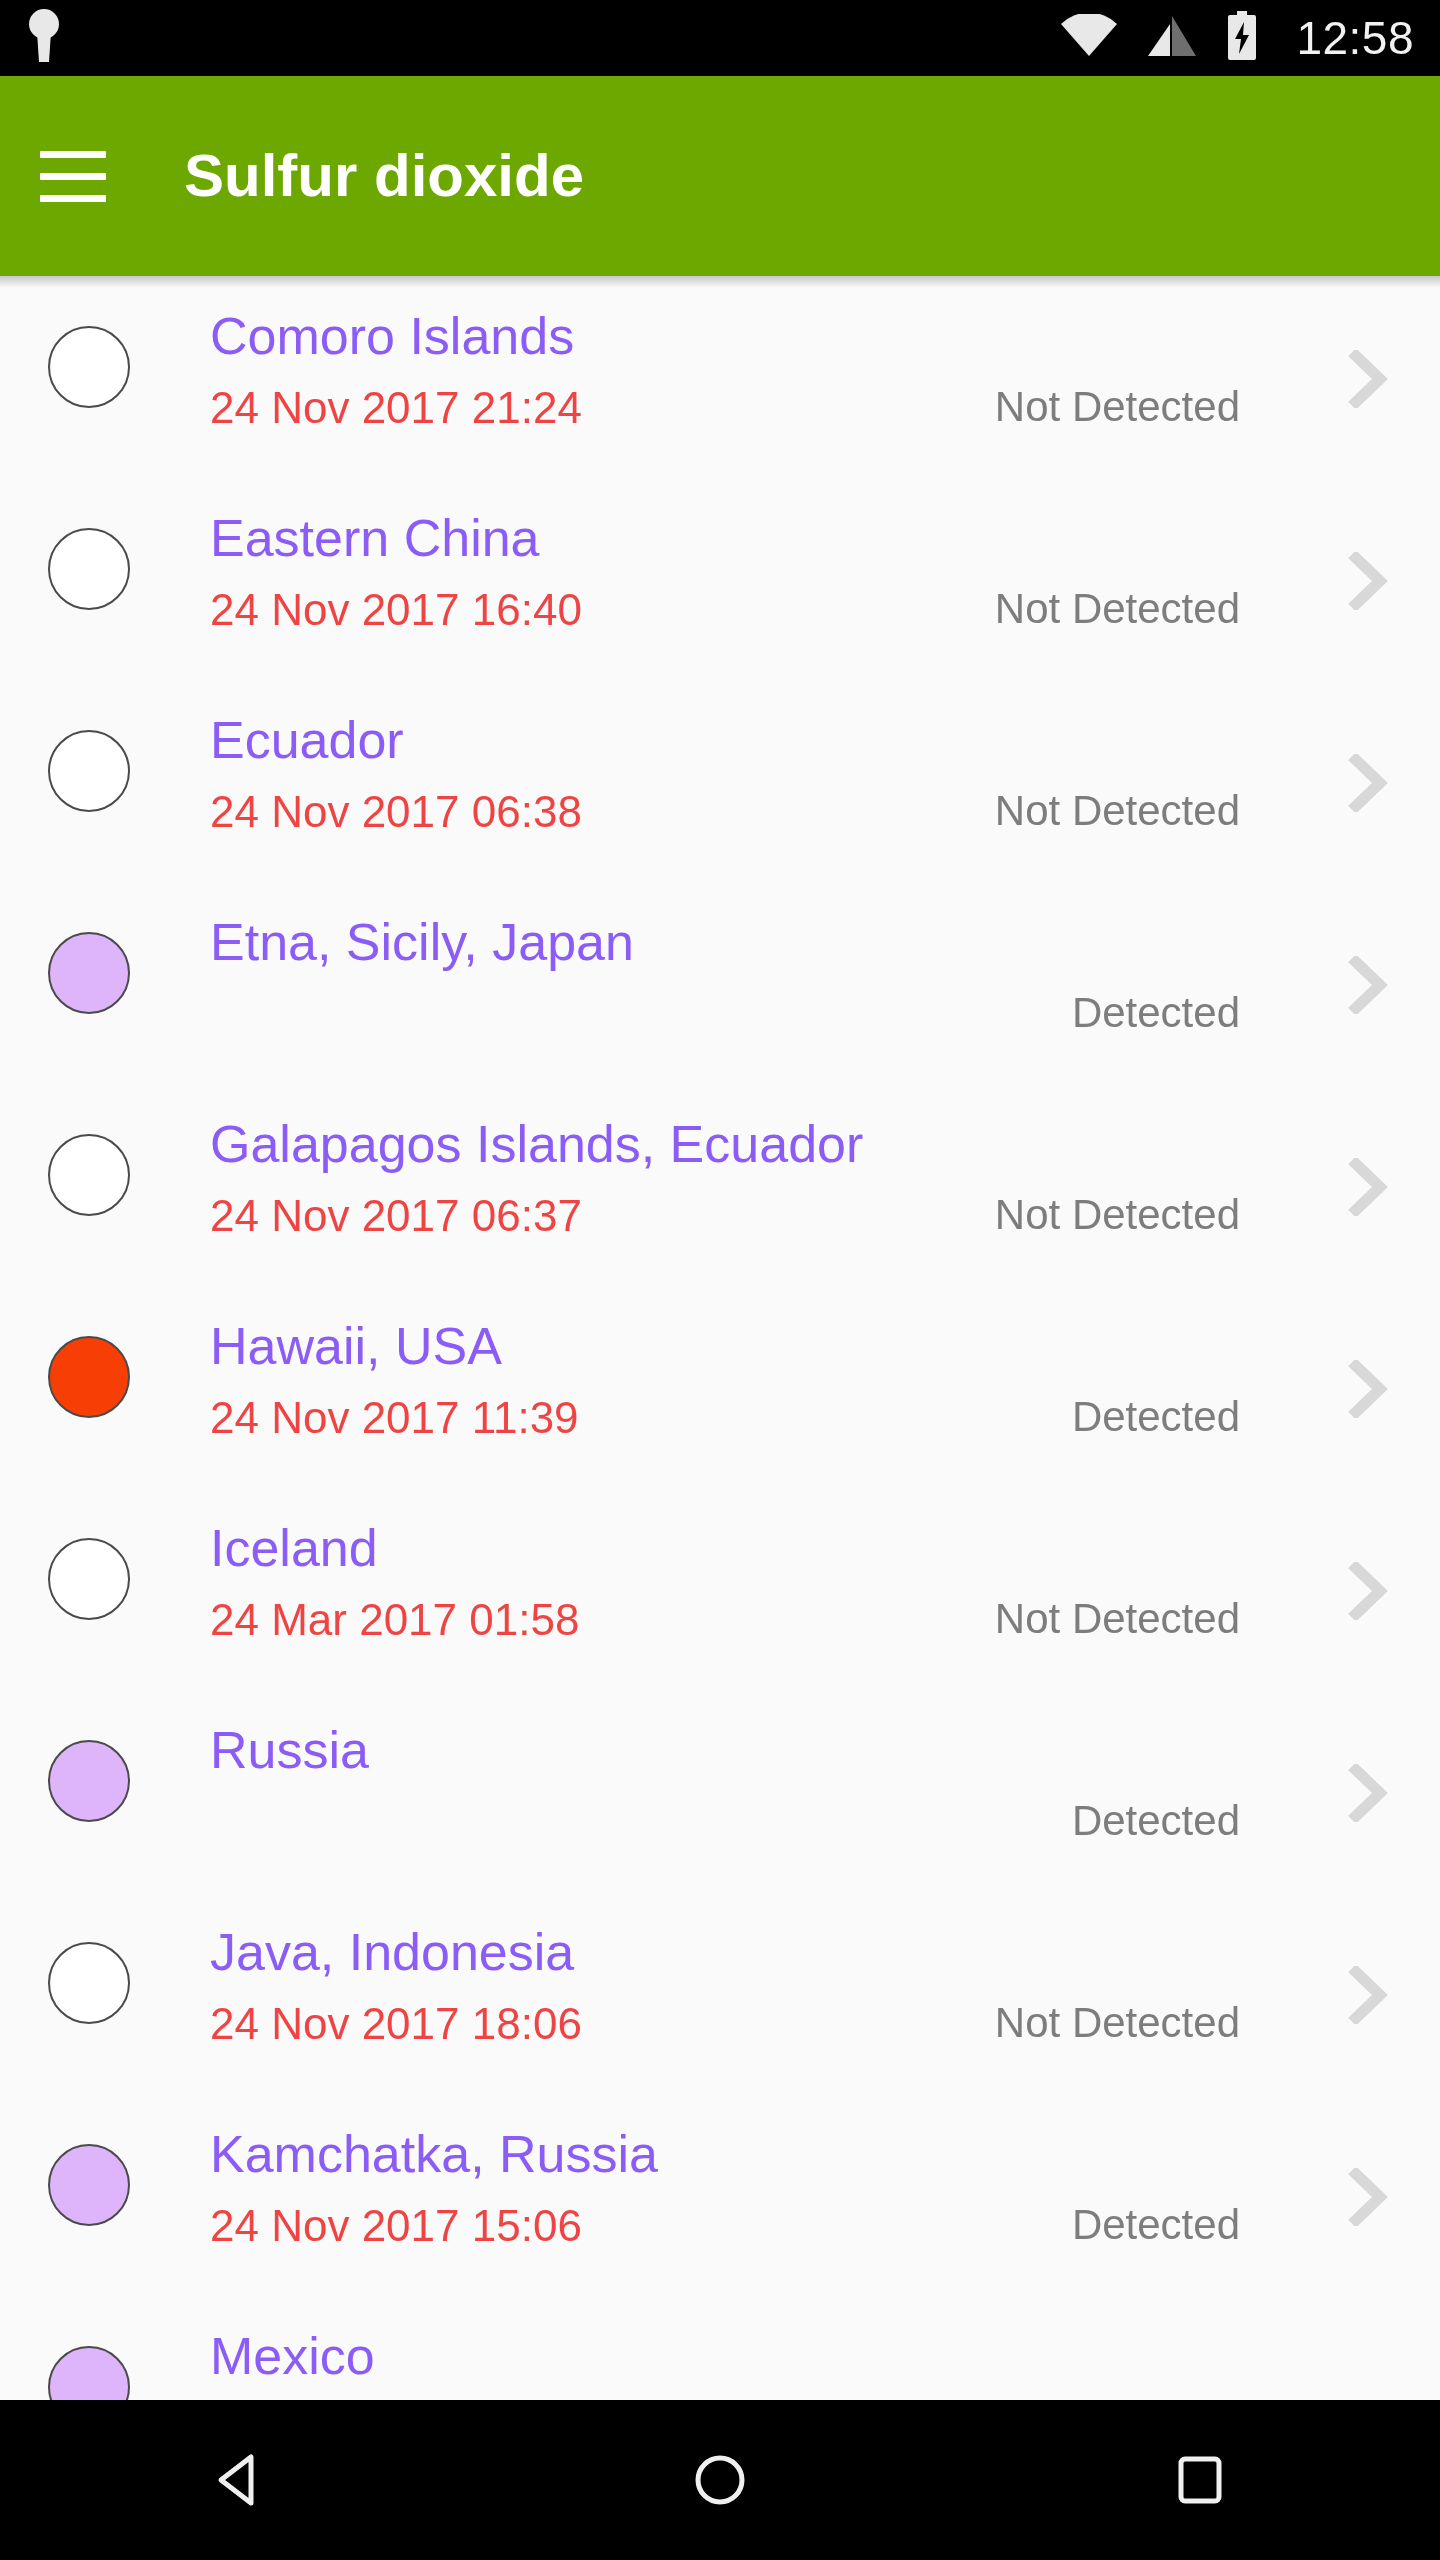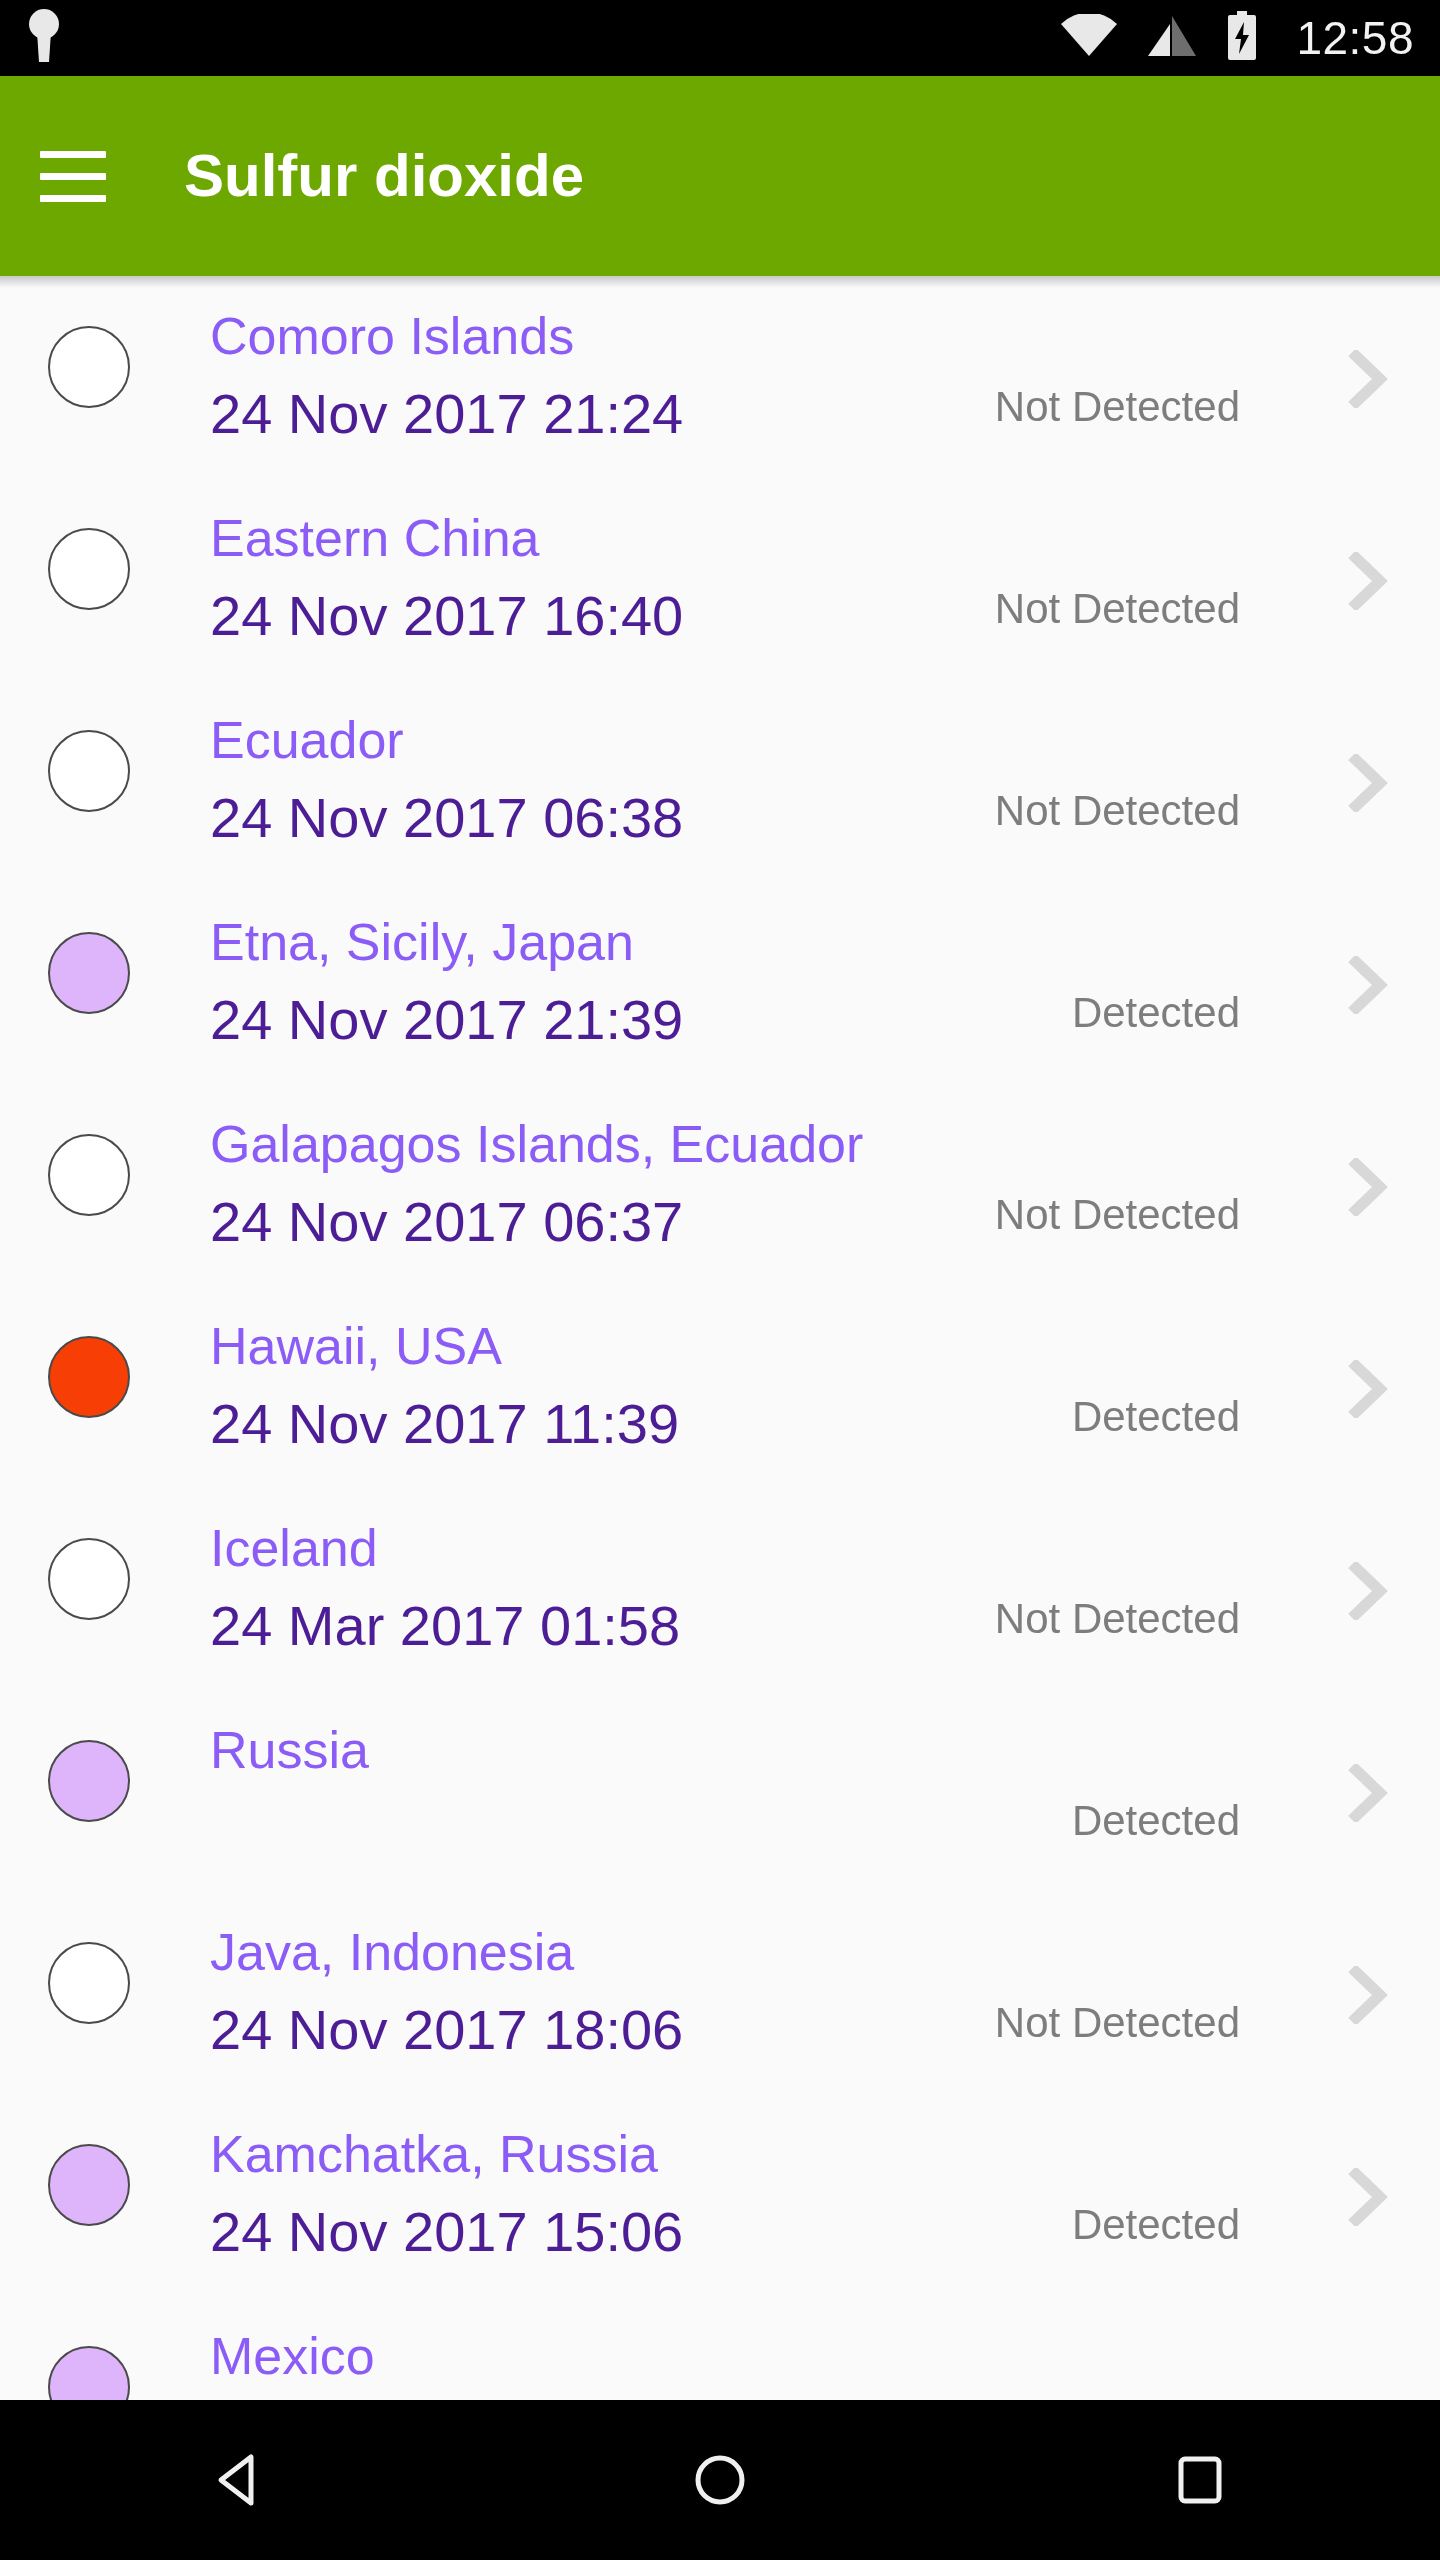--- a/index.html
+++ b/index.html
@@ -127,22 +127,22 @@
     top: 34px;
     font-size: 52px;
     color: #8b5cf6;
     line-height: 1;
     white-space: nowrap;
   }
   .item-date {
     position: absolute;
     left: 210px;
     top: 110px;
-    font-size: 56px;
-    color: #4c1d95;
+    font-size: 44px;
+    color: #ef4444;
     line-height: 1;
     white-space: nowrap;
   }
   .item-status {
     position: absolute;
     right: 200px;
     top: 110px;
     font-size: 42px;
     color: #7D7D7D;
     line-height: 1;
@@ -256,21 +256,20 @@
         <div class="item-status">Not Detected</div>
         <div class="item-chevron">
           <svg width="40" height="58" viewBox="0 0 40 58">
             <path d="M8 6 L32 29 L8 52" fill="none" stroke="#D8D8D8" stroke-width="11" stroke-linecap="square" stroke-linejoin="miter"></path>
           </svg>
         </div>
       </div>
       <div class="list-item">
         <div class="item-dot" style="background: rgb(222, 181, 251); border-color: rgb(74, 74, 74);"></div>
         <div class="item-name">Etna, Sicily, Japan</div>
-        <div class="item-date">24 Nov 2017 21:39</div>
         <div class="item-status">Detected</div>
         <div class="item-chevron">
           <svg width="40" height="58" viewBox="0 0 40 58">
             <path d="M8 6 L32 29 L8 52" fill="none" stroke="#D8D8D8" stroke-width="11" stroke-linecap="square" stroke-linejoin="miter"></path>
           </svg>
         </div>
       </div>
       <div class="list-item">
         <div class="item-dot" style="background: rgb(255, 255, 255); border-color: rgb(74, 74, 74);"></div>
         <div class="item-name">Galapagos Islands, Ecuador</div>

